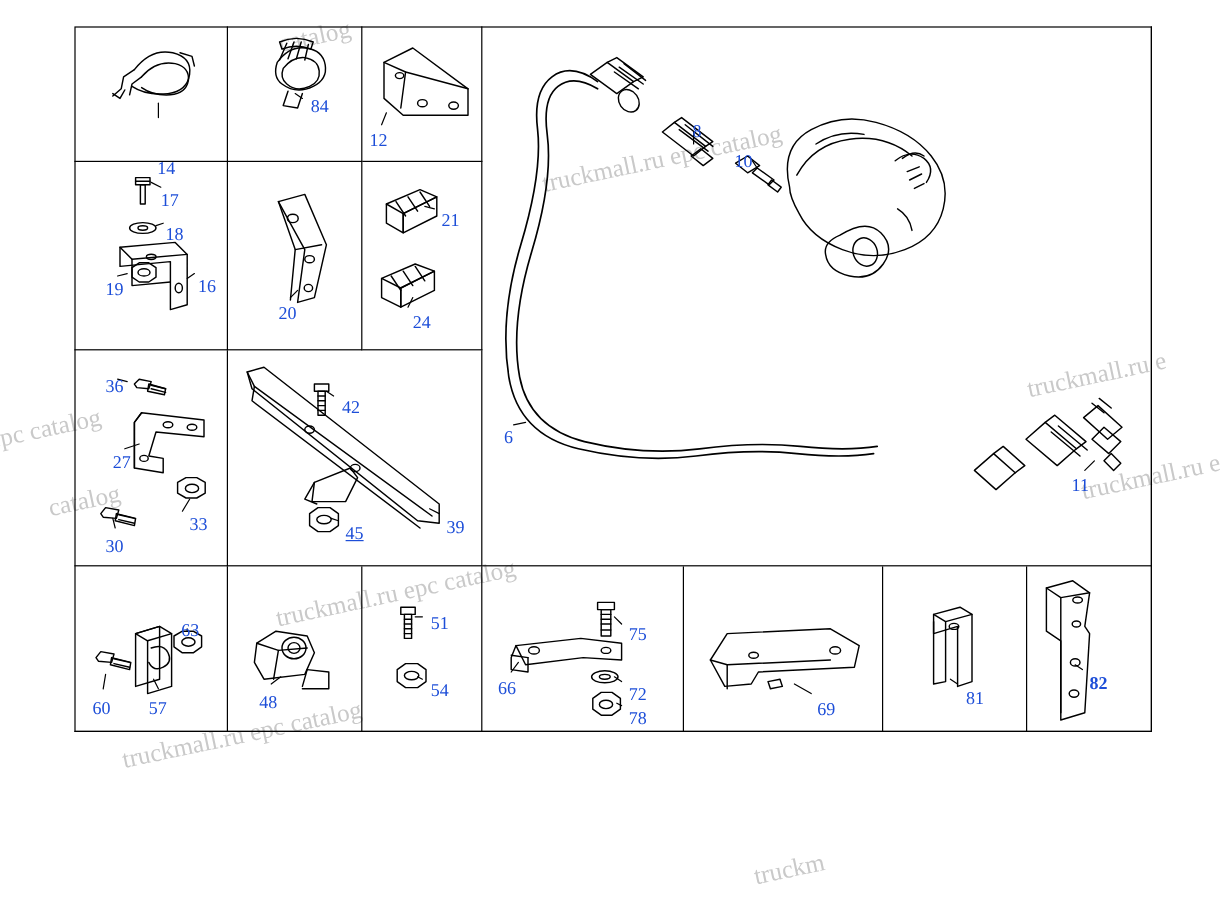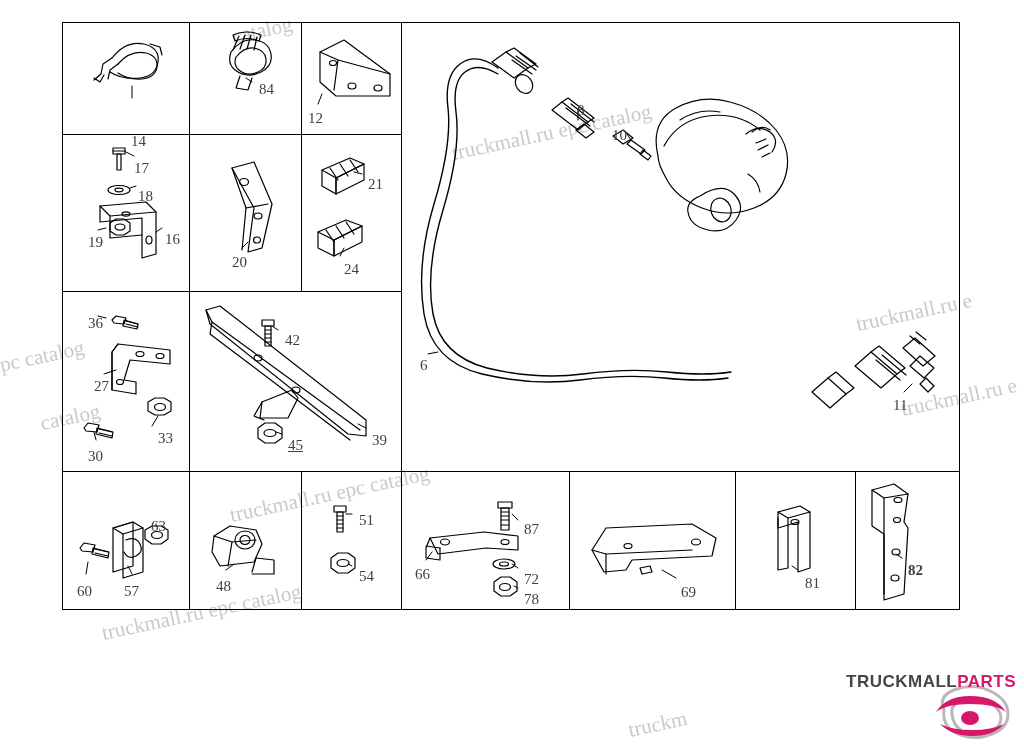--- a/index.html
+++ b/index.html
@@ -27,21 +27,21 @@
     font-size: 21px;
     font-family: "Liberation Serif", serif;
     white-space: nowrap;
     user-select: none;
     pointer-events: none;
   }
   .lbl {
     position: absolute;
     font-size: 15px;
     font-family: "Liberation Serif", serif;
-    color: #404040;
+    color: #1d4ed8;
     white-space: nowrap;
   }
   .frame {
     position: absolute;
     left: 62px;
     top: 22px;
     width: 898px;
     height: 588px;
     border: 1.5px solid #000;
     box-sizing: border-box;
@@ -415,36 +415,22 @@
       <div class="lbl" style="left: 577px; top: 102px;">8</div>
       <div class="lbl" style="left: 612px; top: 127px;">10</div>
       <div class="lbl" style="left: 893px; top: 397px;">11</div>
       <div class="lbl" style="left: 77px; top: 583px;">60</div>
       <div class="lbl" style="left: 124px; top: 583px;">57</div>
       <div class="lbl" style="left: 151px; top: 518px;">63</div>
       <div class="lbl" style="left: 216px; top: 578px;">48</div>
       <div class="lbl" style="left: 359px; top: 512px;">51</div>
       <div class="lbl" style="left: 359px; top: 568px; text-align: right;">54</div>
       <div class="lbl" style="left: 415px; top: 566px;">66</div>
-      <div class="lbl" style="left: 524px; top: 521px;">87</div>
+      <div class="lbl" style="left: 524px; top: 521px;">75</div>
       <div class="lbl" style="left: 524px; top: 571px;">72</div>
       <div class="lbl" style="left: 524px; top: 591px;">78</div>
       <div class="lbl" style="left: 681px; top: 584px;">69</div>
       <div class="lbl" style="left: 805px; top: 575px;">81</div>
       <div class="lbl" style="left: 908px; top: 562px; font-weight: bold;">82</div>
     </div>
 
-  <div class="brandbox">
-    <svg viewBox="0 0 170 70" width="170" height="70">
-      <g transform="translate(88,26)">
-        <path d="M10 12 q-6 -14 10 -20 q20 -8 38 2 q16 8 16 22 q0 14 -16 20 q-20 8 -38 -2 q-12 -7 -10 -22 z" fill="none" stroke="#b9b9b9" stroke-width="3"></path>
-        <path d="M18 16 q-2 -9 10 -13 q16 -5 28 2 q11 6 11 15 q0 9 -11 14 q-16 6 -28 -1 q-9 -6 -10 -17 z" fill="none" stroke="#b9b9b9" stroke-width="3"></path>
-        <path d="M2 14 q10 -16 34 -16 q26 0 36 16 q-10 -8 -36 -8 q-24 0 -34 8 z" fill="#d6176b"></path>
-        <path d="M6 26 q12 12 32 12 q22 0 32 -12 q-12 6 -32 6 q-20 0 -32 -6 z" fill="#d6176b"></path>
-        <ellipse cx="36" cy="20" rx="9" ry="7" fill="#d6176b"></ellipse>
-      </g>
-    </svg>
-    <div class="brandtext">
-      <span>TRUCKMALL</span><span class="p">PARTS</span>
-    </div>
-  </div>
 
 </div>
 
 </body></html>

